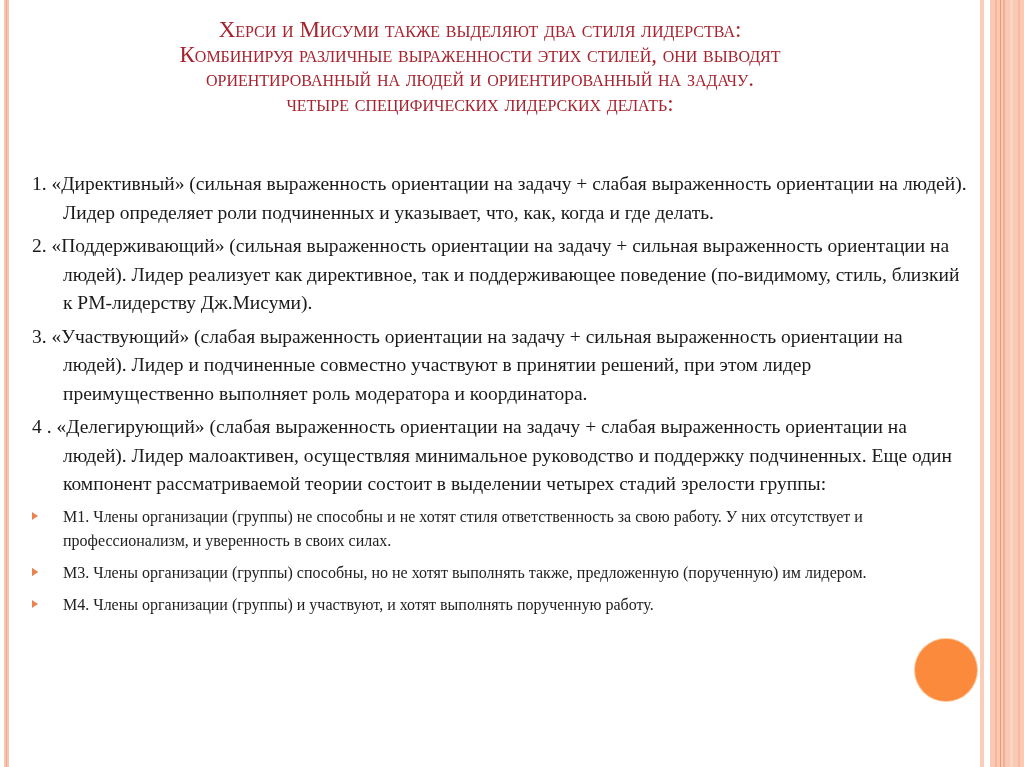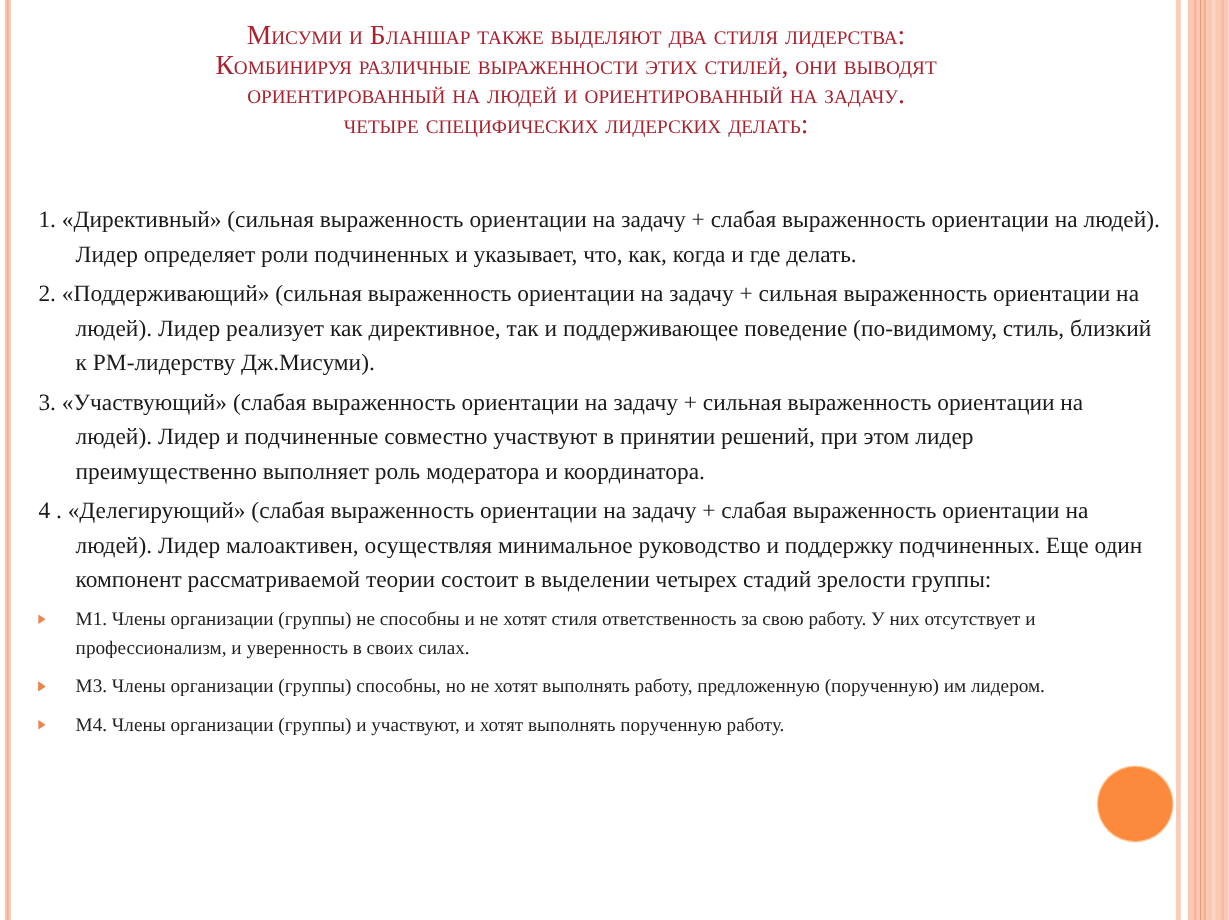--- a/index.html
+++ b/index.html
@@ -133,21 +133,21 @@
   <div class="rs rs1"></div>
   <div class="rs rs2"></div>
   <div class="rs rs3"></div>
   <div class="rs rs4"></div>
   <div class="rs rs5"></div>
   <div class="rs rs6"></div>
   <div class="rs rs7"></div>
 </div>
 
 <div class="title">
-  <span class="title-line">Мисуми и Бланшар также выделяют два стиля лидерства:</span>
+  <span class="title-line">Херси и Мисуми также выделяют два стиля лидерства:</span>
   <span class="title-line">Комбинируя различные выраженности этих стилей, они выводят</span>
   <span class="title-line">ориентированный на людей и ориентированный на задачу.</span>
   <span class="title-line">четыре специфических лидерских делать:</span>
 </div>
 
 <div class="content">
   <div class="main-item">
     <span class="num">1.</span>
     <span>«Директивный» (сильная выраженность ориентации на задачу + слабая выраженность ориентации на людей). Лидер определяет роли подчиненных и указывает, что, как, когда и где делать.</span>
   </div>
@@ -167,21 +167,21 @@
   <div class="sub-list">
     <div class="sub-item">
       <span class="bullet"></span>
       <span>М1. Члены организации (группы) не способны и не хотят стиля ответственность за свою работу. У них отсутствует и профессионализм, и уверенность в своих силах.</span>
     </div>
     <div class="sub-item">
       <span class="bullet"></span>
     </div>
     <div class="sub-item">
       <span class="bullet"></span>
-      <span>М3. Члены организации (группы) способны, но не хотят выполнять работу, предложенную (порученную) им лидером.</span>
+      <span>М3. Члены организации (группы) способны, но не хотят выполнять также, предложенную (порученную) им лидером.</span>
     </div>
     <div class="sub-item">
       <span class="bullet"></span>
       <span>М4. Члены организации (группы) и участвуют, и хотят выполнять порученную работу.</span>
     </div>
   </div>
 </div>
 
 <div class="orange-circle"></div>
 

